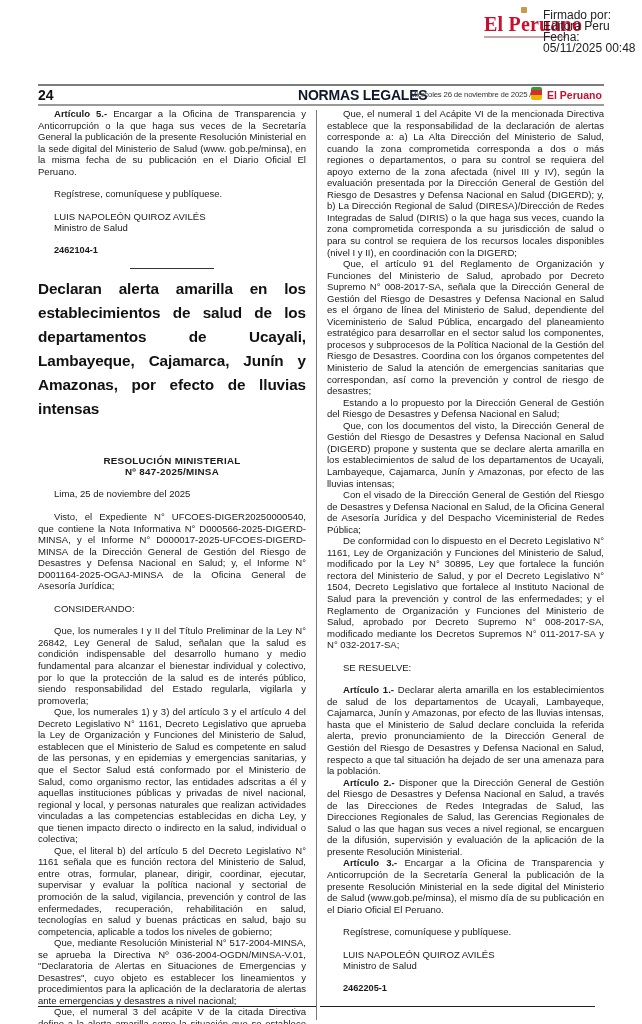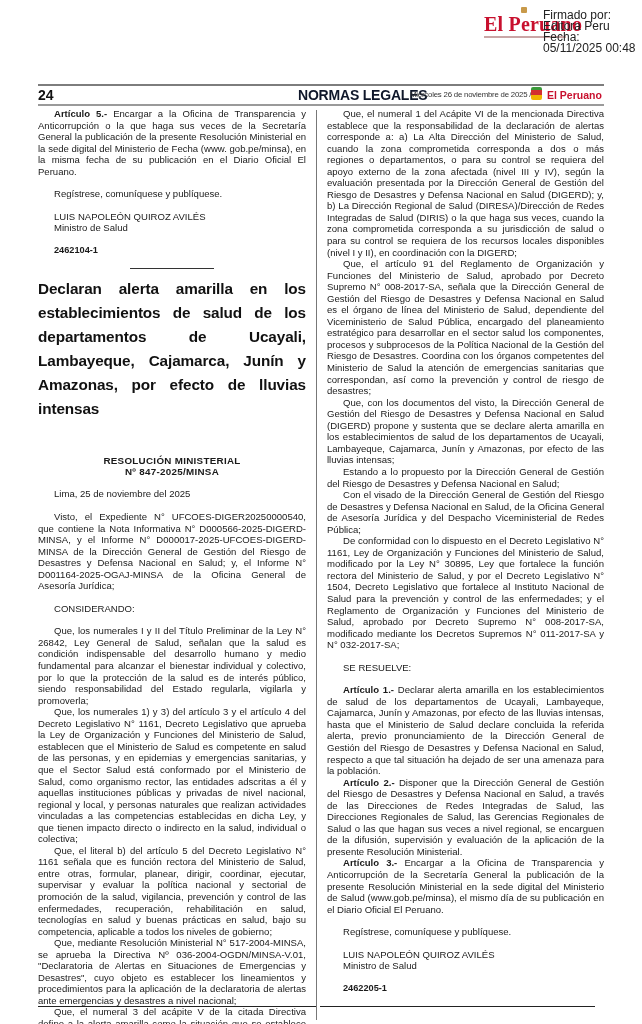--- a/index.html
+++ b/index.html
@@ -50,21 +50,21 @@
   <span class="section">NORMAS LEGALES</span>
   <span class="date">Miércoles 26 de noviembre de 2025 /</span>
   <span class="crest2"></span>
   <span class="brand">El Peruano</span>
 </div>
 <div class="rule-bot"></div>
 
 <div class="vline"></div>
 
 <div class="col col-left">
-  <p><b>Artículo 5.-</b><span> Encargar a la Oficina de Transparencia y Anticorrupción o la que haga sus veces de la Secretaría General la publicación de la presente Resolución Ministerial en la sede digital del Ministerio de Fecha (www. gob.pe/minsa), en la misma fecha de su publicación en el Diario Oficial El Peruano.</span></p>
+  <p><b>Artículo 5.-</b><span> Encargar a la Oficina de Transparencia y Anticorrupción o la que haga sus veces de la Secretaría General la publicación de la presente Resolución Ministerial en la sede digital del Ministerio de Salud (www. gob.pe/minsa), en la misma fecha de su publicación en el Diario Oficial El Peruano.</span></p>
   <p class="gap indent">Regístrese, comuníquese y publíquese.</p>
   <p class="gap indent">LUIS NAPOLEÓN QUIROZ AVILÉS</p>
   <p class="indent">Ministro de Salud</p>
   <p class="code">2462104-1</p>
   <div class="short-rule"></div>
   <p class="headline">Declaran alerta amarilla en los establecimientos de salud de los departamentos de Ucayali, Lambayeque, Cajamarca, Junín y Amazonas, por efecto de lluvias intensas</p>
   <p class="res-title" style="margin-top:10px">RESOLUCIÓN MINISTERIAL</p>
   <p class="res-title" style="margin-top:0">Nº 847-2025/MINSA</p>
   <p class="gap">Lima, 25 de noviembre del 2025</p>
   <p class="gap">Visto, el Expediente N° UFCOES-DIGER20250000540, que contiene la Nota Informativa N° D000566-2025-DIGERD-MINSA, y el Informe N° D000017-2025-UFCOES-DIGERD-MINSA de la Dirección General de Gestión del Riesgo de Desastres y Defensa Nacional en Salud; y, el Informe N° D001164-2025-OGAJ-MINSA de la Oficina General de Asesoría Jurídica;</p>
@@ -72,22 +72,22 @@
   <p class="gap">Que, los numerales I y II del Título Preliminar de la Ley N° 26842, Ley General de Salud, señalan que la salud es condición indispensable del desarrollo humano y medio fundamental para alcanzar el bienestar individual y colectivo, por lo que la protección de la salud es de interés público, siendo responsabilidad del Estado regularla, vigilarla y promoverla;</p>
   <p>Que, los numerales 1) y 3) del artículo 3 y el artículo 4 del Decreto Legislativo N° 1161, Decreto Legislativo que aprueba la Ley de Organización y Funciones del Ministerio de Salud, establecen que el Ministerio de Salud es competente en salud de las personas, y en epidemias y emergencias sanitarias, y que el Sector Salud está conformado por el Ministerio de Salud, como organismo rector, las entidades adscritas a él y aquellas instituciones públicas y privadas de nivel nacional, regional y local, y personas naturales que realizan actividades vinculadas a las competencias establecidas en dicha Ley, y que tienen impacto directo o indirecto en la salud, individual o colectiva;</p>
   <p>Que, el literal b) del artículo 5 del Decreto Legislativo N° 1161 señala que es función rectora del Ministerio de Salud, entre otras, formular, planear, dirigir, coordinar, ejecutar, supervisar y evaluar la política nacional y sectorial de promoción de la salud, vigilancia, prevención y control de las enfermedades, recuperación, rehabilitación en salud, tecnologías en salud y buenas prácticas en salud, bajo su competencia, aplicable a todos los niveles de gobierno;</p>
   <p>Que, mediante Resolución Ministerial N° 517-2004-MINSA, se aprueba la Directiva Nº 036-2004-OGDN/MINSA-V.01, "Declaratoria de Alertas en Situaciones de Emergencias y Desastres", cuyo objeto es establecer los lineamientos y procedimientos para la aplicación de la declaratoria de alertas ante emergencias y desastres a nivel nacional;</p>
   <p>Que, el numeral 3 del acápite V de la citada Directiva define a la alerta amarilla como la situación que se establece cuando se recibe información sobre la inminente o alta probabilidad de ocurrencia de un evento adverso o destructivo, lo cual determina que las dependencias de salud efectúen las acciones de preparación para la posible ejecución de tareas específicas de autoprotección y de auxilio;</p>
 </div>
 
 <div class="col col-right">
   <p>Que, el numeral 1 del Acápite VI de la mencionada Directiva establece que la responsabilidad de la declaración de alertas corresponde a: a) La Alta Dirección del Ministerio de Salud, cuando la zona comprometida corresponda a dos o más regiones o departamentos, o para su control se requiera del apoyo externo de la zona afectada (nivel III y IV), según la evaluación presentada por la Dirección General de Gestión del Riesgo de Desastres y Defensa Nacional en Salud (DIGERD); y, b) La Dirección Regional de Salud (DIRESA)/Dirección de Redes Integradas de Salud (DIRIS) o la que haga sus veces, cuando la zona comprometida corresponda a su jurisdicción de salud o para su control se requiera de los recursos locales disponibles (nivel I y II), en coordinación con la DIGERD;</p>
   <p>Que, el artículo 91 del Reglamento de Organización y Funciones del Ministerio de Salud, aprobado por Decreto Supremo N° 008-2017-SA, señala que la Dirección General de Gestión del Riesgo de Desastres y Defensa Nacional en Salud es el órgano de línea del Ministerio de Salud, dependiente del Viceministerio de Salud Pública, encargado del planeamiento estratégico para desarrollar en el sector salud los componentes, procesos y subprocesos de la Política Nacional de la Gestión del Riesgo de Desastres. Coordina con los órganos competentes del Ministerio de Salud la atención de emergencias sanitarias que correspondan, así como la prevención y control de riesgo de desastres;</p>
+  <p>Estando a lo propuesto por la Dirección General de Gestión del Riesgo de Desastres y Defensa Nacional en Salud;</p>
   <p>Que, con los documentos del visto, la Dirección General de Gestión del Riesgo de Desastres y Defensa Nacional en Salud (DIGERD) propone y sustenta que se declare alerta amarilla en los establecimientos de salud de los departamentos de Ucayali, Lambayeque, Cajamarca, Junín y Amazonas, por efecto de las lluvias intensas;</p>
-  <p>Estando a lo propuesto por la Dirección General de Gestión del Riesgo de Desastres y Defensa Nacional en Salud;</p>
   <p>Con el visado de la Dirección General de Gestión del Riesgo de Desastres y Defensa Nacional en Salud, de la Oficina General de Asesoría Jurídica y del Despacho Viceministerial de Redes Pública;</p>
   <p>De conformidad con lo dispuesto en el Decreto Legislativo N° 1161, Ley de Organización y Funciones del Ministerio de Salud, modificado por la Ley N° 30895, Ley que fortalece la función rectora del Ministerio de Salud, y por el Decreto Legislativo N° 1504, Decreto Legislativo que fortalece al Instituto Nacional de Salud para la prevención y control de las enfermedades; y el Reglamento de Organización y Funciones del Ministerio de Salud, aprobado por Decreto Supremo N° 008-2017-SA, modificado mediante los Decretos Supremos N° 011-2017-SA y N° 032-2017-SA;</p>
   <p class="gap indent">SE RESUELVE:</p>
   <p class="gap"><b>Artículo 1.-</b><span> Declarar alerta amarilla en los establecimientos de salud de los departamentos de Ucayali, Lambayeque, Cajamarca, Junín y Amazonas, por efecto de las lluvias intensas, hasta que el Ministerio de Salud declare concluida la referida alerta, previo pronunciamiento de la Dirección General de Gestión del Riesgo de Desastres y Defensa Nacional en Salud, respecto a que tal situación ha dejado de ser una amenaza para la población.</span></p>
   <p><b>Artículo 2.-</b><span> Disponer que la Dirección General de Gestión del Riesgo de Desastres y Defensa Nacional en Salud, a través de las Direcciones de Redes Integradas de Salud, las Direcciones Regionales de Salud, las Gerencias Regionales de Salud o las que hagan sus veces a nivel regional, se encarguen de la difusión, supervisión y evaluación de la aplicación de la presente Resolución Ministerial.</span></p>
   <p><b>Artículo 3.-</b><span> Encargar a la Oficina de Transparencia y Anticorrupción de la Secretaría General la publicación de la presente Resolución Ministerial en la sede digital del Ministerio de Salud (www.gob.pe/minsa), el mismo día de su publicación en el Diario Oficial El Peruano.</span></p>
   <p class="gap indent">Regístrese, comuníquese y publíquese.</p>
   <p class="gap indent">LUIS NAPOLEÓN QUIROZ AVILÉS</p>
   <p class="indent">Ministro de Salud</p>
   <p class="code">2462205-1</p>

